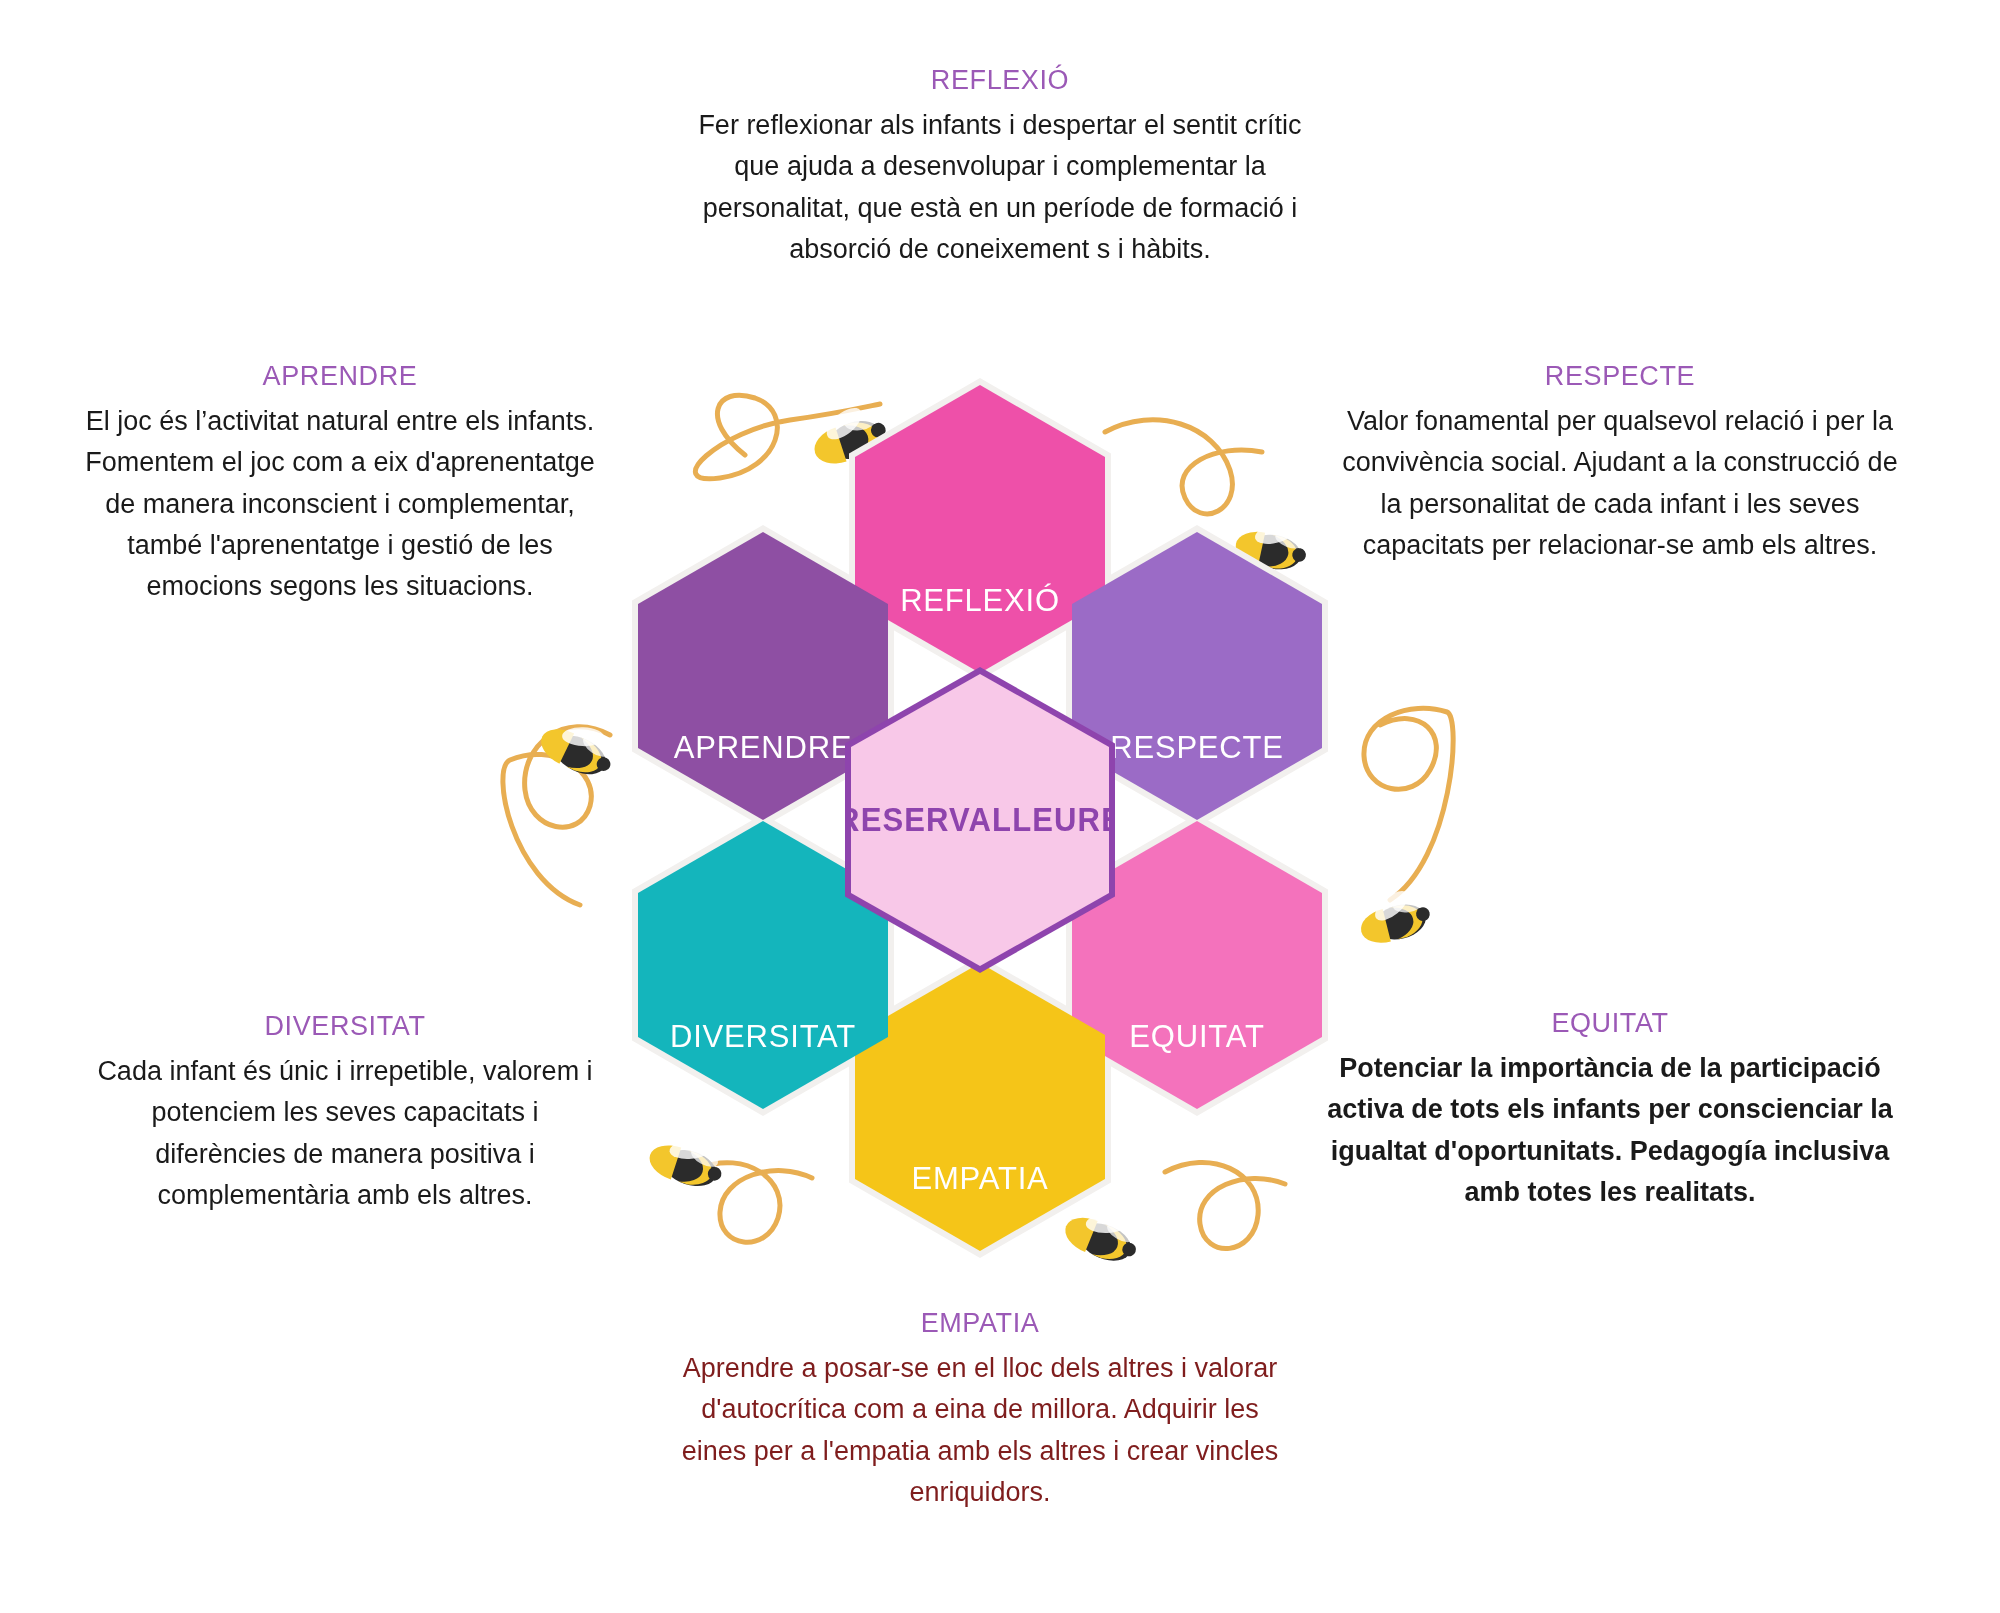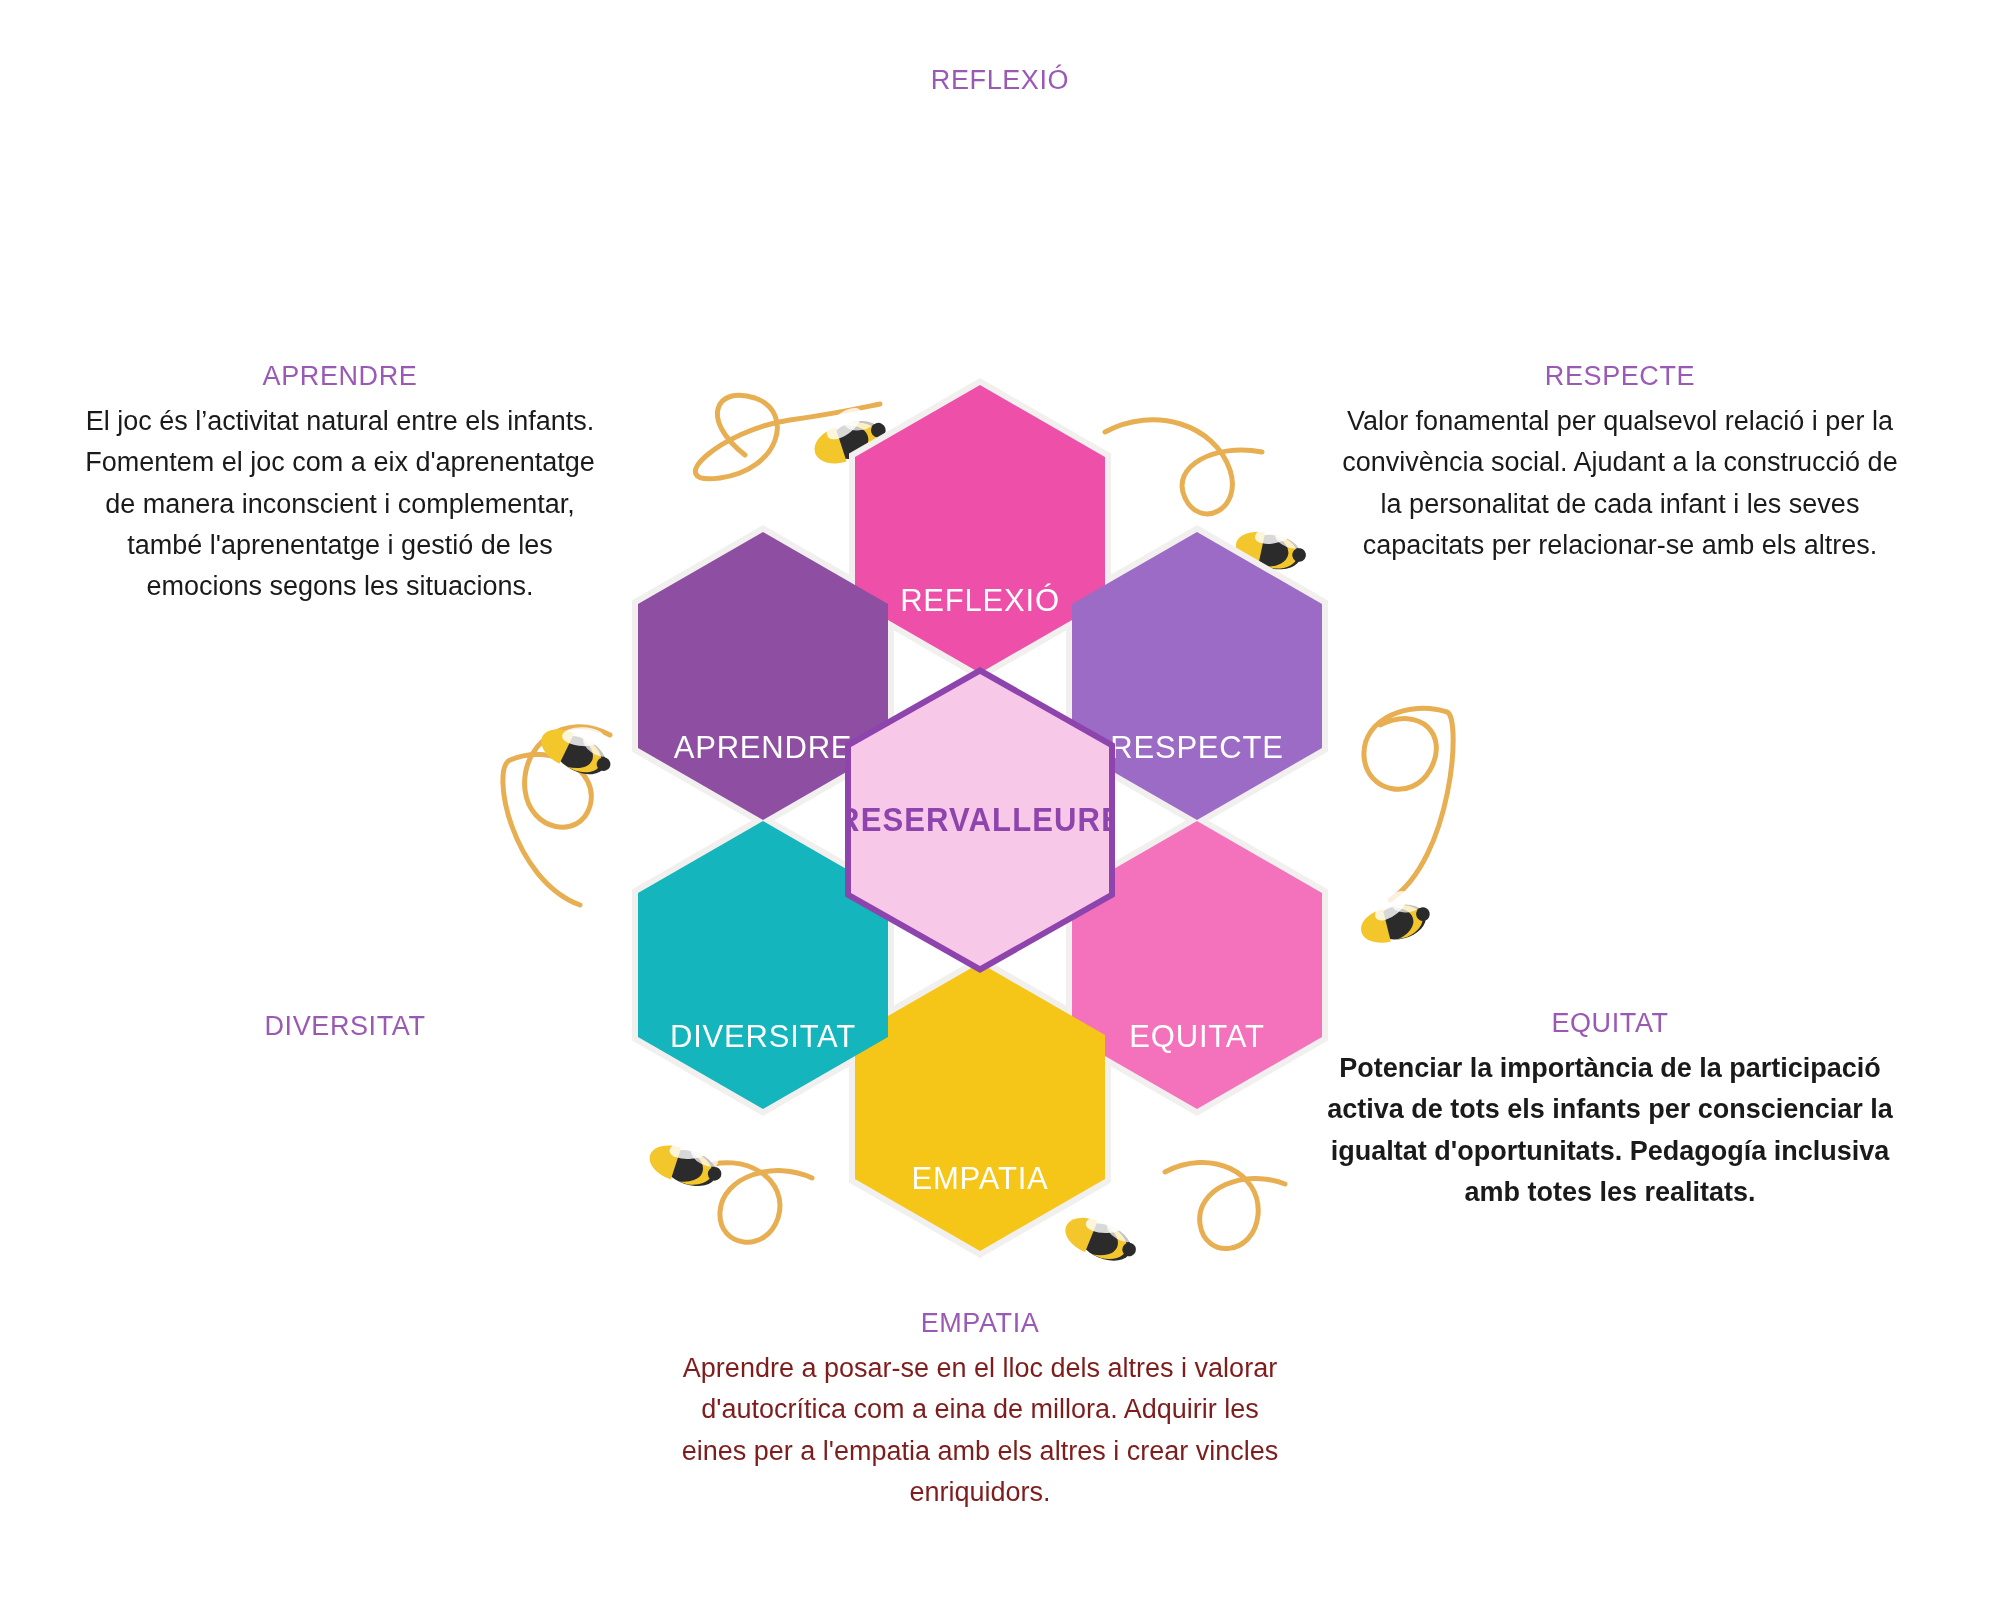--- a/index.html
+++ b/index.html
@@ -244,34 +244,36 @@
     <div id="hex-center">
       <div class="outer" style="background: rgb(142, 68, 173);"></div>
       <div class="inner" style="background: rgb(248, 200, 232);">
         <span class="center-label" style="color: rgb(142, 68, 173);">RESERVALLEURE</span>
       </div>
     </div>
   </div>
 
   <div class="block" id="blk-reflexio">
     <div class="block-title" style="color: rgb(155, 89, 182);">REFLEXIÓ</div>
+    <div class="block-body" style="color: rgb(26, 26, 26);">Fer reflexionar als infants i despertar el sentit crític que ajuda a desenvolupar i complementar la personalitat, que està en un període de formació i absorció de coneixement s i hàbits.</div>
   </div>
 
   <div class="block" id="blk-aprendre">
     <div class="block-title" style="color: rgb(155, 89, 182);">APRENDRE</div>
     <div class="block-body" style="color: rgb(26, 26, 26);">El joc és l’activitat natural entre els infants. Fomentem el joc com a eix d'aprenentatge de manera inconscient i complementar, també l'aprenentatge i gestió de les emocions segons les situacions.</div>
   </div>
 
   <div class="block" id="blk-respecte">
     <div class="block-title" style="color: rgb(155, 89, 182);">RESPECTE</div>
     <div class="block-body" style="color: rgb(26, 26, 26);">Valor fonamental per qualsevol relació i per la convivència social. Ajudant a la construcció de la personalitat de cada infant i les seves capacitats per relacionar-se amb els altres.</div>
   </div>
 
   <div class="block" id="blk-diversitat">
     <div class="block-title" style="color: rgb(155, 89, 182);">DIVERSITAT</div>
+    <div class="block-body" style="color: rgb(26, 26, 26);">Cada infant és únic i irrepetible, valorem i potenciem les seves capacitats i diferències de manera positiva i complementària amb els altres.</div>
   </div>
 
   <div class="block" id="blk-equitat">
     <div class="block-title" style="color: rgb(155, 89, 182);">EQUITAT</div>
     <div class="block-body" style="color: rgb(26, 26, 26); font-weight: bold;">Potenciar la importància de la participació activa de tots els infants per conscienciar la igualtat d'oportunitats. Pedagogía inclusiva amb totes les realitats.</div>
   </div>
 
   <div class="block" id="blk-empatia">
     <div class="block-title" style="color: rgb(155, 89, 182);">EMPATIA</div>
     <div class="block-body" style="color: #7f1d1d;">Aprendre a posar-se en el lloc dels altres i valorar d'autocrítica com a eina de millora. Adquirir les eines per a l'empatia amb els altres i crear vincles enriquidors.</div>

